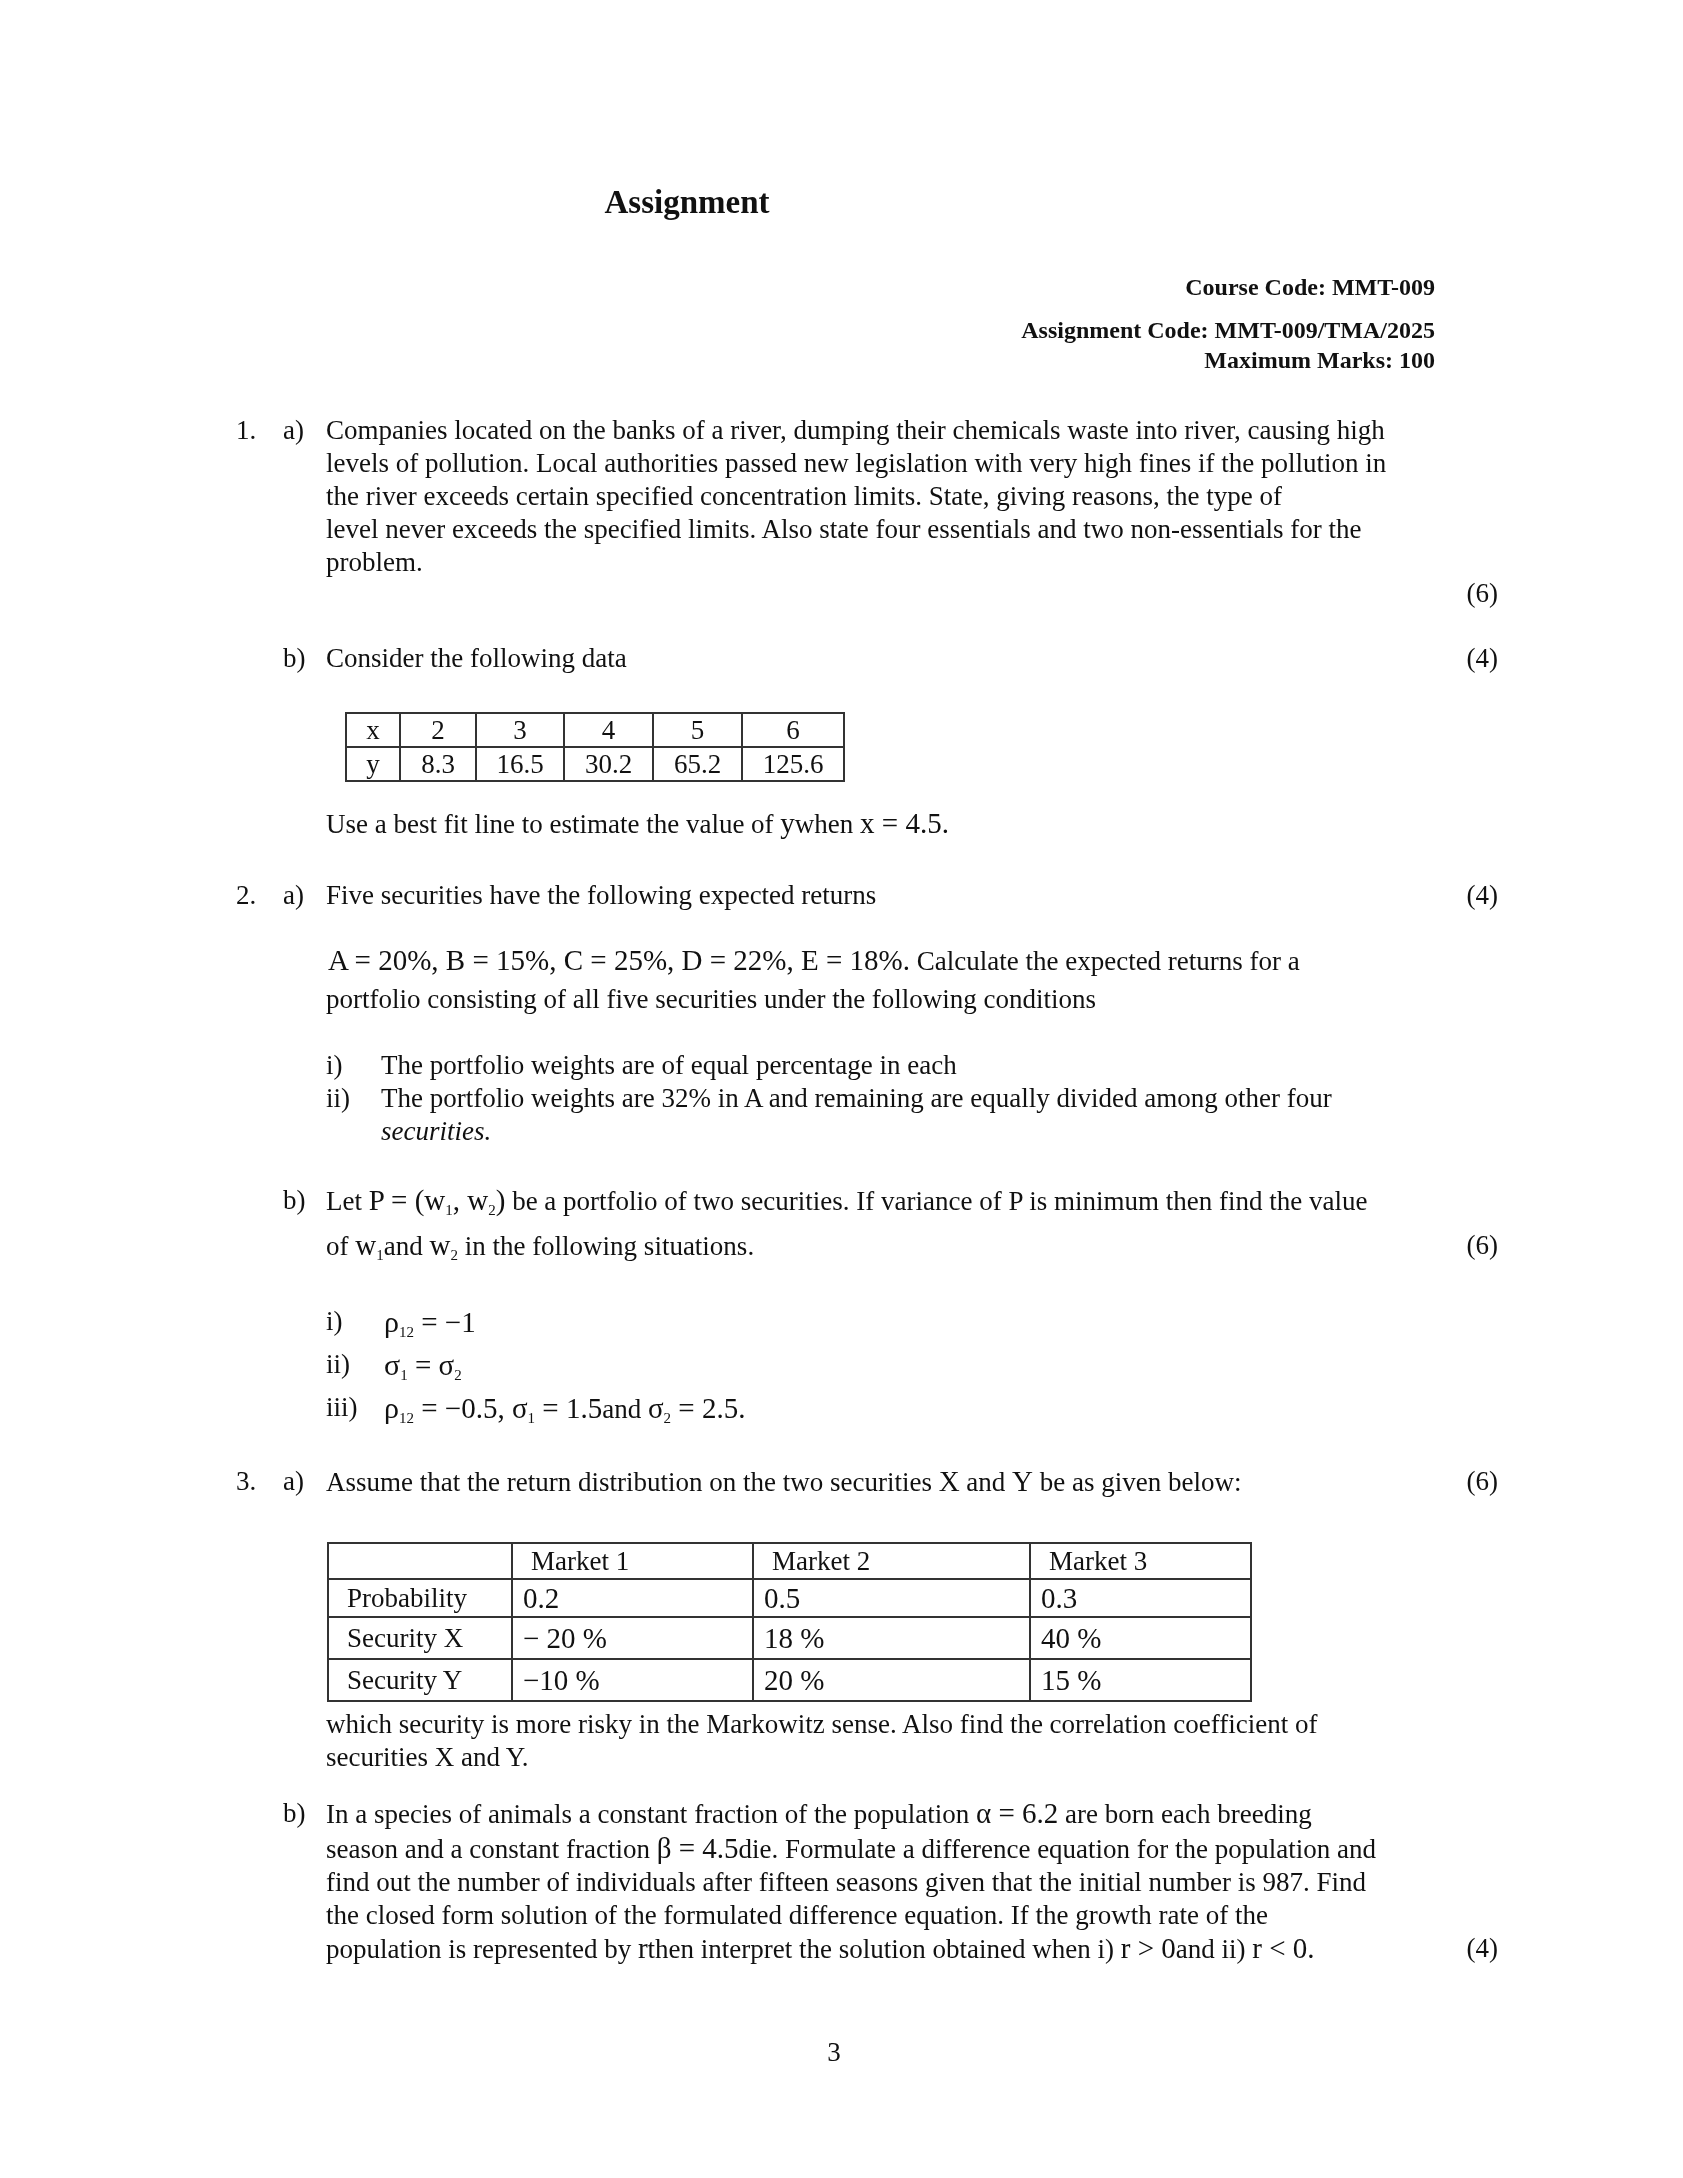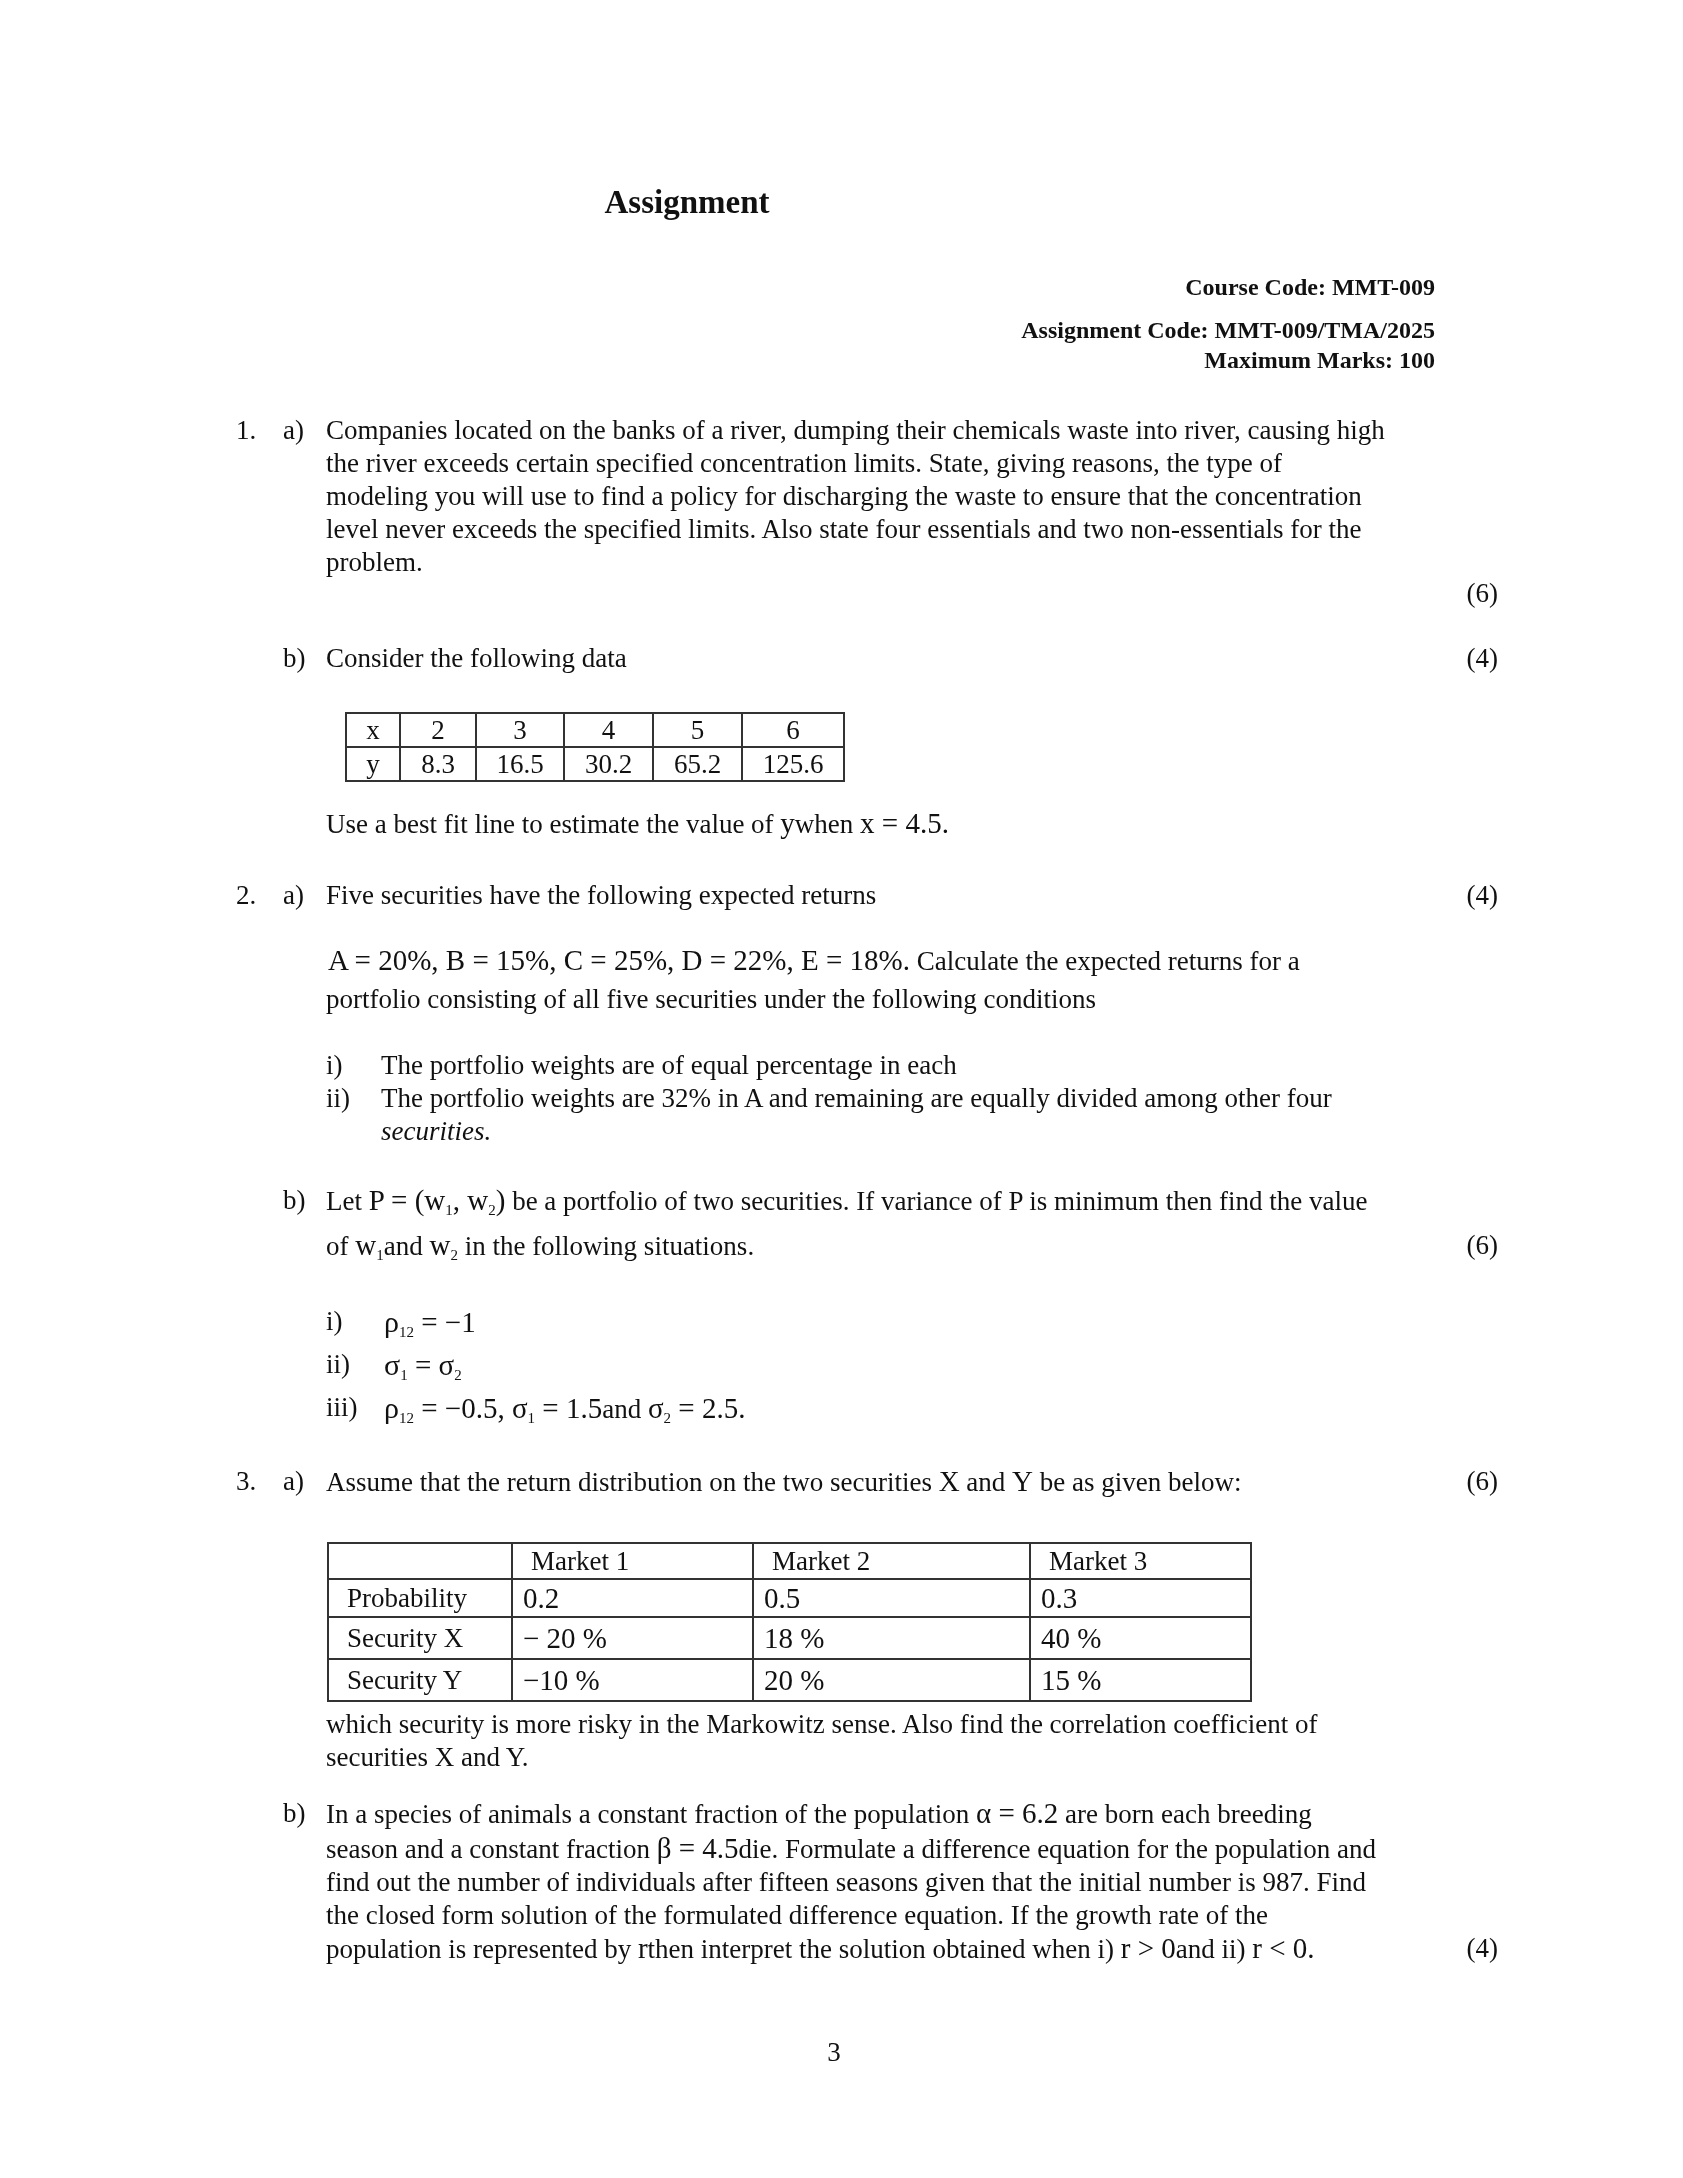--- a/index.html
+++ b/index.html
@@ -24,22 +24,22 @@
 <div class="abs title" style="left:0;width:1374px;text-align:center;top:184px;">Assignment</div>
 <div class="abs hdr" style="top:274px;">Course Code: MMT-009</div>
 <div class="abs hdr" style="top:317px;">Assignment Code: MMT-009/TMA/2025</div>
 <div class="abs hdr" style="top:347px;">Maximum Marks: 100</div>
 
 <div>
   <span class="abs txt" style="left:236px;top:414px;">1.</span>
   <span class="abs txt" style="left:283px;top:414px;">a)</span>
   <div class="abs txt" style="left:326px;top:414px;">
     <div>Companies located on the banks of a river, dumping their chemicals waste into river, causing high</div>
+    <div>levels of pollution. Local authorities passed new legislation with very high fines if the pollution in</div>
     <div>the river exceeds certain specified concentration limits. State, giving reasons, the type of</div>
-    <div>modeling you will use to find a policy for discharging the waste to ensure that the concentration</div>
     <div>level never exceeds the specified limits. Also state four essentials and two non-essentials for the</div>
     <div>problem.</div>
   </div>
   <span class="marks txt" style="top:577px;">(6)</span>
 
   <span class="abs txt" style="left:283px;top:642px;">b)</span>
   <span class="abs txt" style="left:326px;top:642px;">Consider the following data</span>
   <span class="marks txt" style="top:642px;">(4)</span>
 
   <table class="t1" style="left:345px;top:712px;">

